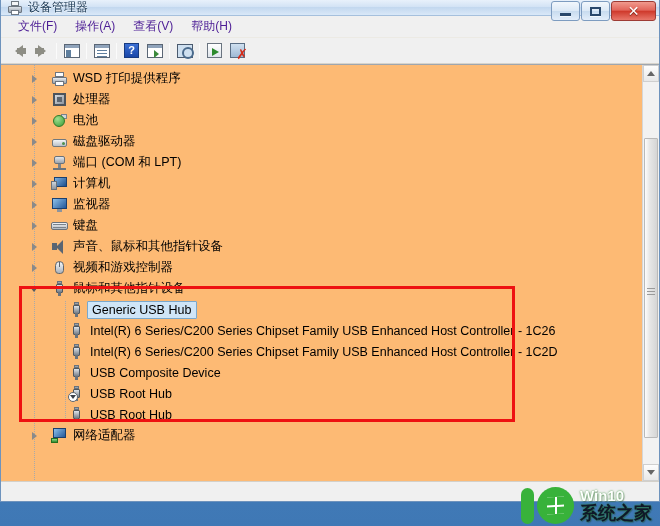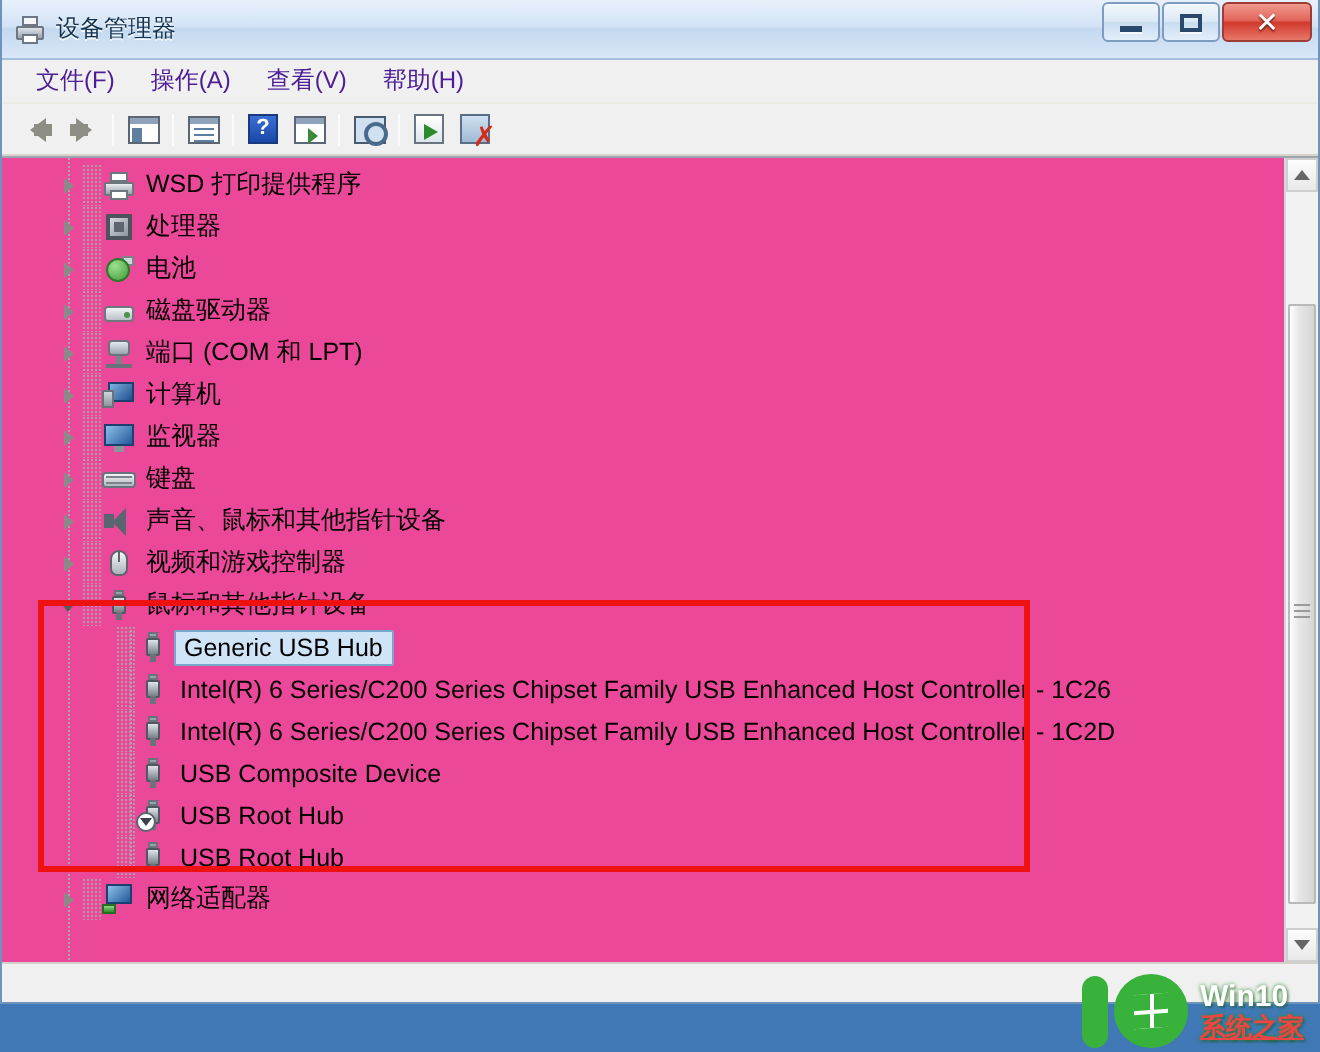--- a/index.html
+++ b/index.html
@@ -17,21 +17,21 @@
   .window {
     position: absolute;
     left: 0; top: 0;
     width: 660px; height: 502px;
     background: #f0f0f0;
     border: 1px solid #6e93bd;
     border-top: none;
     display: flex; flex-direction: column;
   }
   .titlebar {
-    height: 30px;
+    height: 16px;
     position: relative;
     background: linear-gradient(180deg,#e8f1fb 0%,#d3e3f5 45%,#c3d8ef 50%,#d9e8f8 100%);
     border-bottom: 1px solid #a5c0dd;
     display: flex; align-items: center;
     padding-left: 6px;
   }
   .title-icon {
     width: 16px; height: 16px;
     margin-right: 5px;
     position: relative;
@@ -216,21 +216,21 @@
     border-top: 1px solid #9fa6ae;
     position: relative;
     display: flex;
     overflow: hidden;
   }
   .tree {
     flex: 1;
     position: relative;
     padding-top: 3px;
     overflow: hidden;
-    background: #ec4899;
+    background: #fdba74;
   }
   .row {
     height: 21px;
     display: flex;
     align-items: center;
     position: relative;
     white-space: nowrap;
     font-size: 12.5px;
     color: #000;
   }
@@ -440,22 +440,22 @@
     display: grid;
     grid-template-columns: 1fr 1fr;
     grid-template-rows: 1fr 1fr;
     gap: 2px;
     transform: skewY(-4deg);
   }
   .wm-win i { background:#38b23a; }
   .wm-text { line-height: 1.05; }
   .wm-t1 { font-size: 15px; color:#ffffff; font-weight:bold;
     text-shadow: 0 0 2px #2c8c2e, 1px 1px 1px rgba(0,0,0,.25); }
-  .wm-t2 { font-size: 13px; color:#ef4444; font-weight:bold;
-    text-shadow: 0 0 2px #2c8c2e, 1px 1px 1px rgba(0,0,0,.25); text-decoration: underline; }
+  .wm-t2 { font-size: 18px; color:#0f172a; font-weight:bold;
+    text-shadow: 0 0 2px #2c8c2e, 1px 1px 1px rgba(0,0,0,.25); }
 </style>
 </head>
 <body>
 
 <div class="window">
 
   <div class="titlebar">
     <div class="title-icon">
       <div class="printer-top"></div>
       <div class="printer-body"></div>

